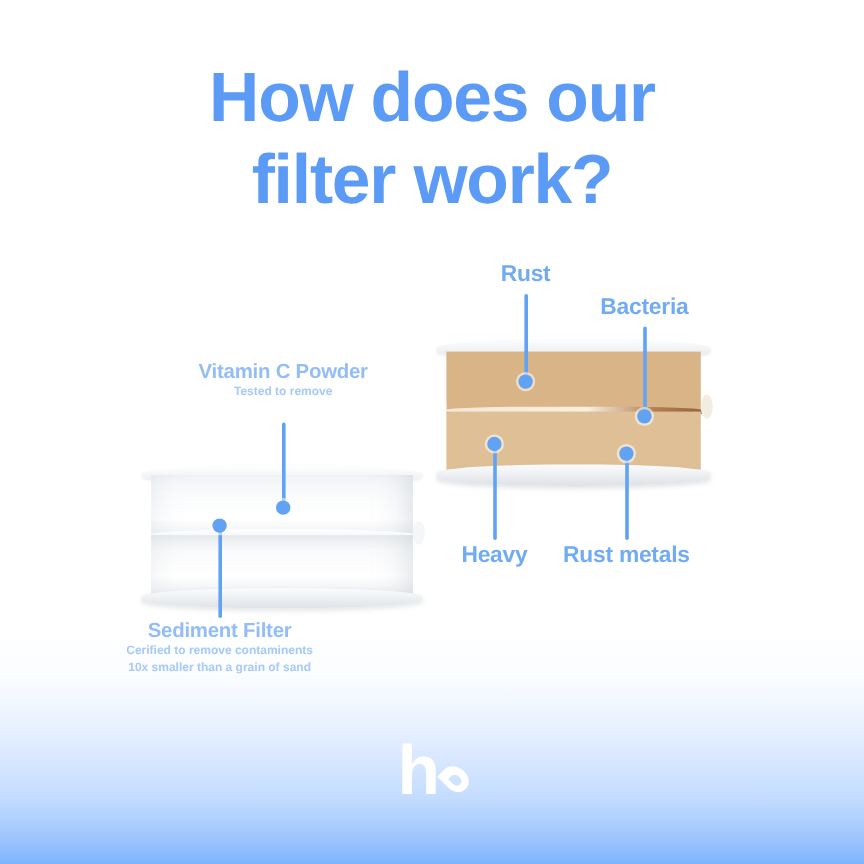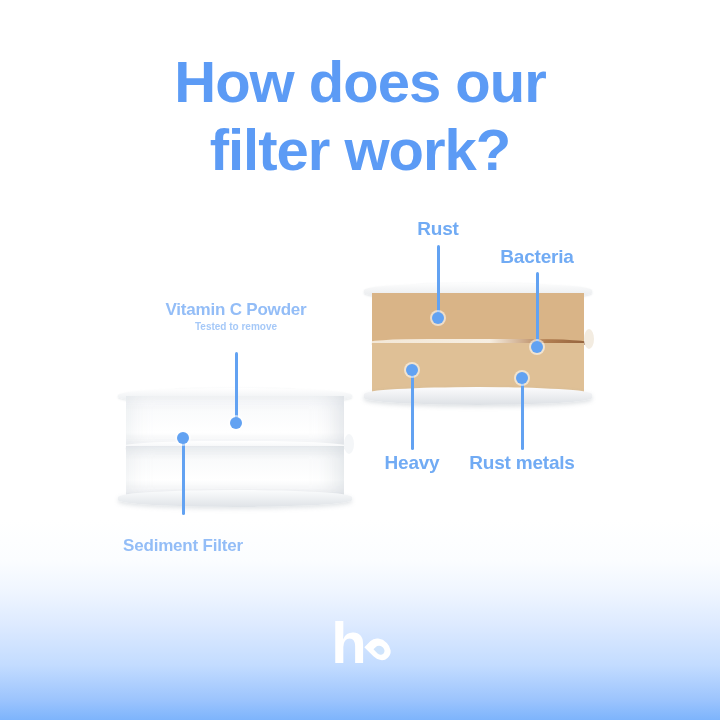--- a/index.html
+++ b/index.html
@@ -243,22 +243,24 @@
   <div class="dot" style="left:406px;top:364px;"></div>
 
   <div class="leader" style="left:521px;top:380px;height:70px;"></div>
   <div class="dot" style="left:516px;top:372px;"></div>
 
   <div class="callout" style="left:118px;top:300px;width:236px;">
     <div class="head">Vitamin C Powder</div>
     <div class="sub">Tested to remove</div>
   </div>
 
-  <div class="callout" style="left:33px;top:536px;width:300px;">
+  <div class="callout" style="left:33px;top:516px;width:300px;">
     <div class="head">Sediment Filter</div>
+    <div class="sub">Cerified to remove contaminents</div>
+    <div class="sub">10x smaller than a grain of sand</div>
   </div>
 
   <div class="callout bright" style="left:388px;top:218px;width:100px;">
     <div class="head">Rust</div>
   </div>
 
   <div class="callout bright" style="left:482px;top:246px;width:110px;">
     <div class="head">Bacteria</div>
   </div>
 

